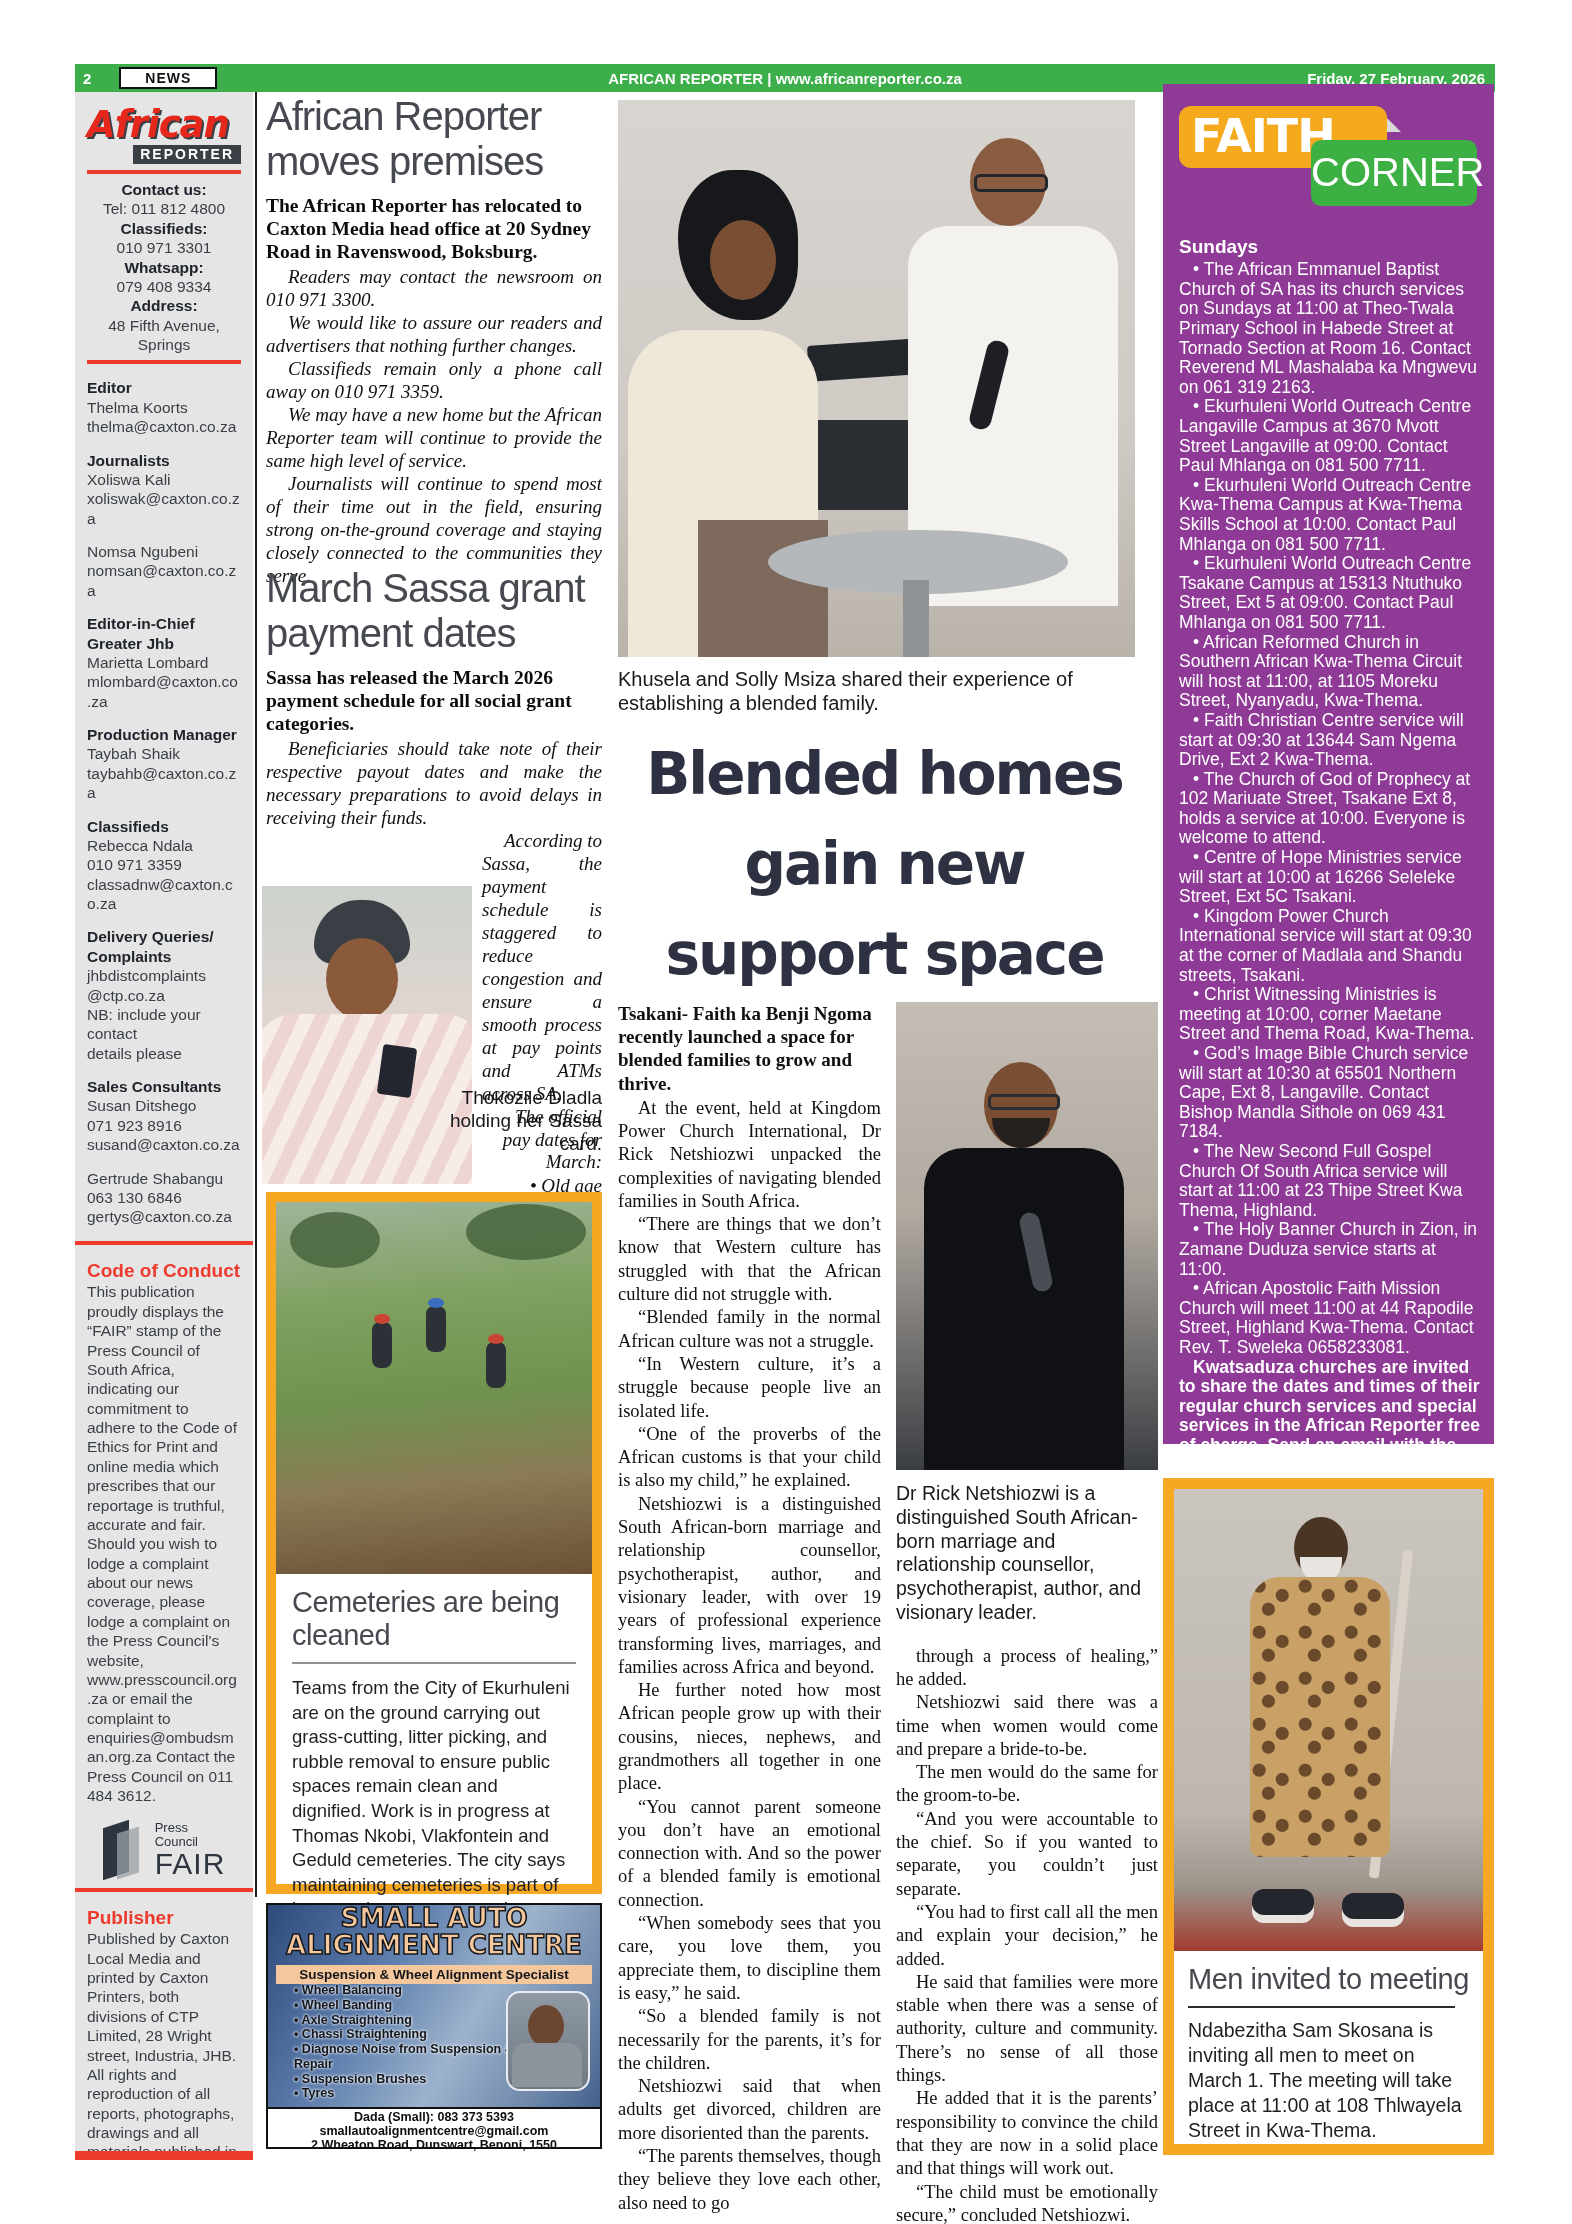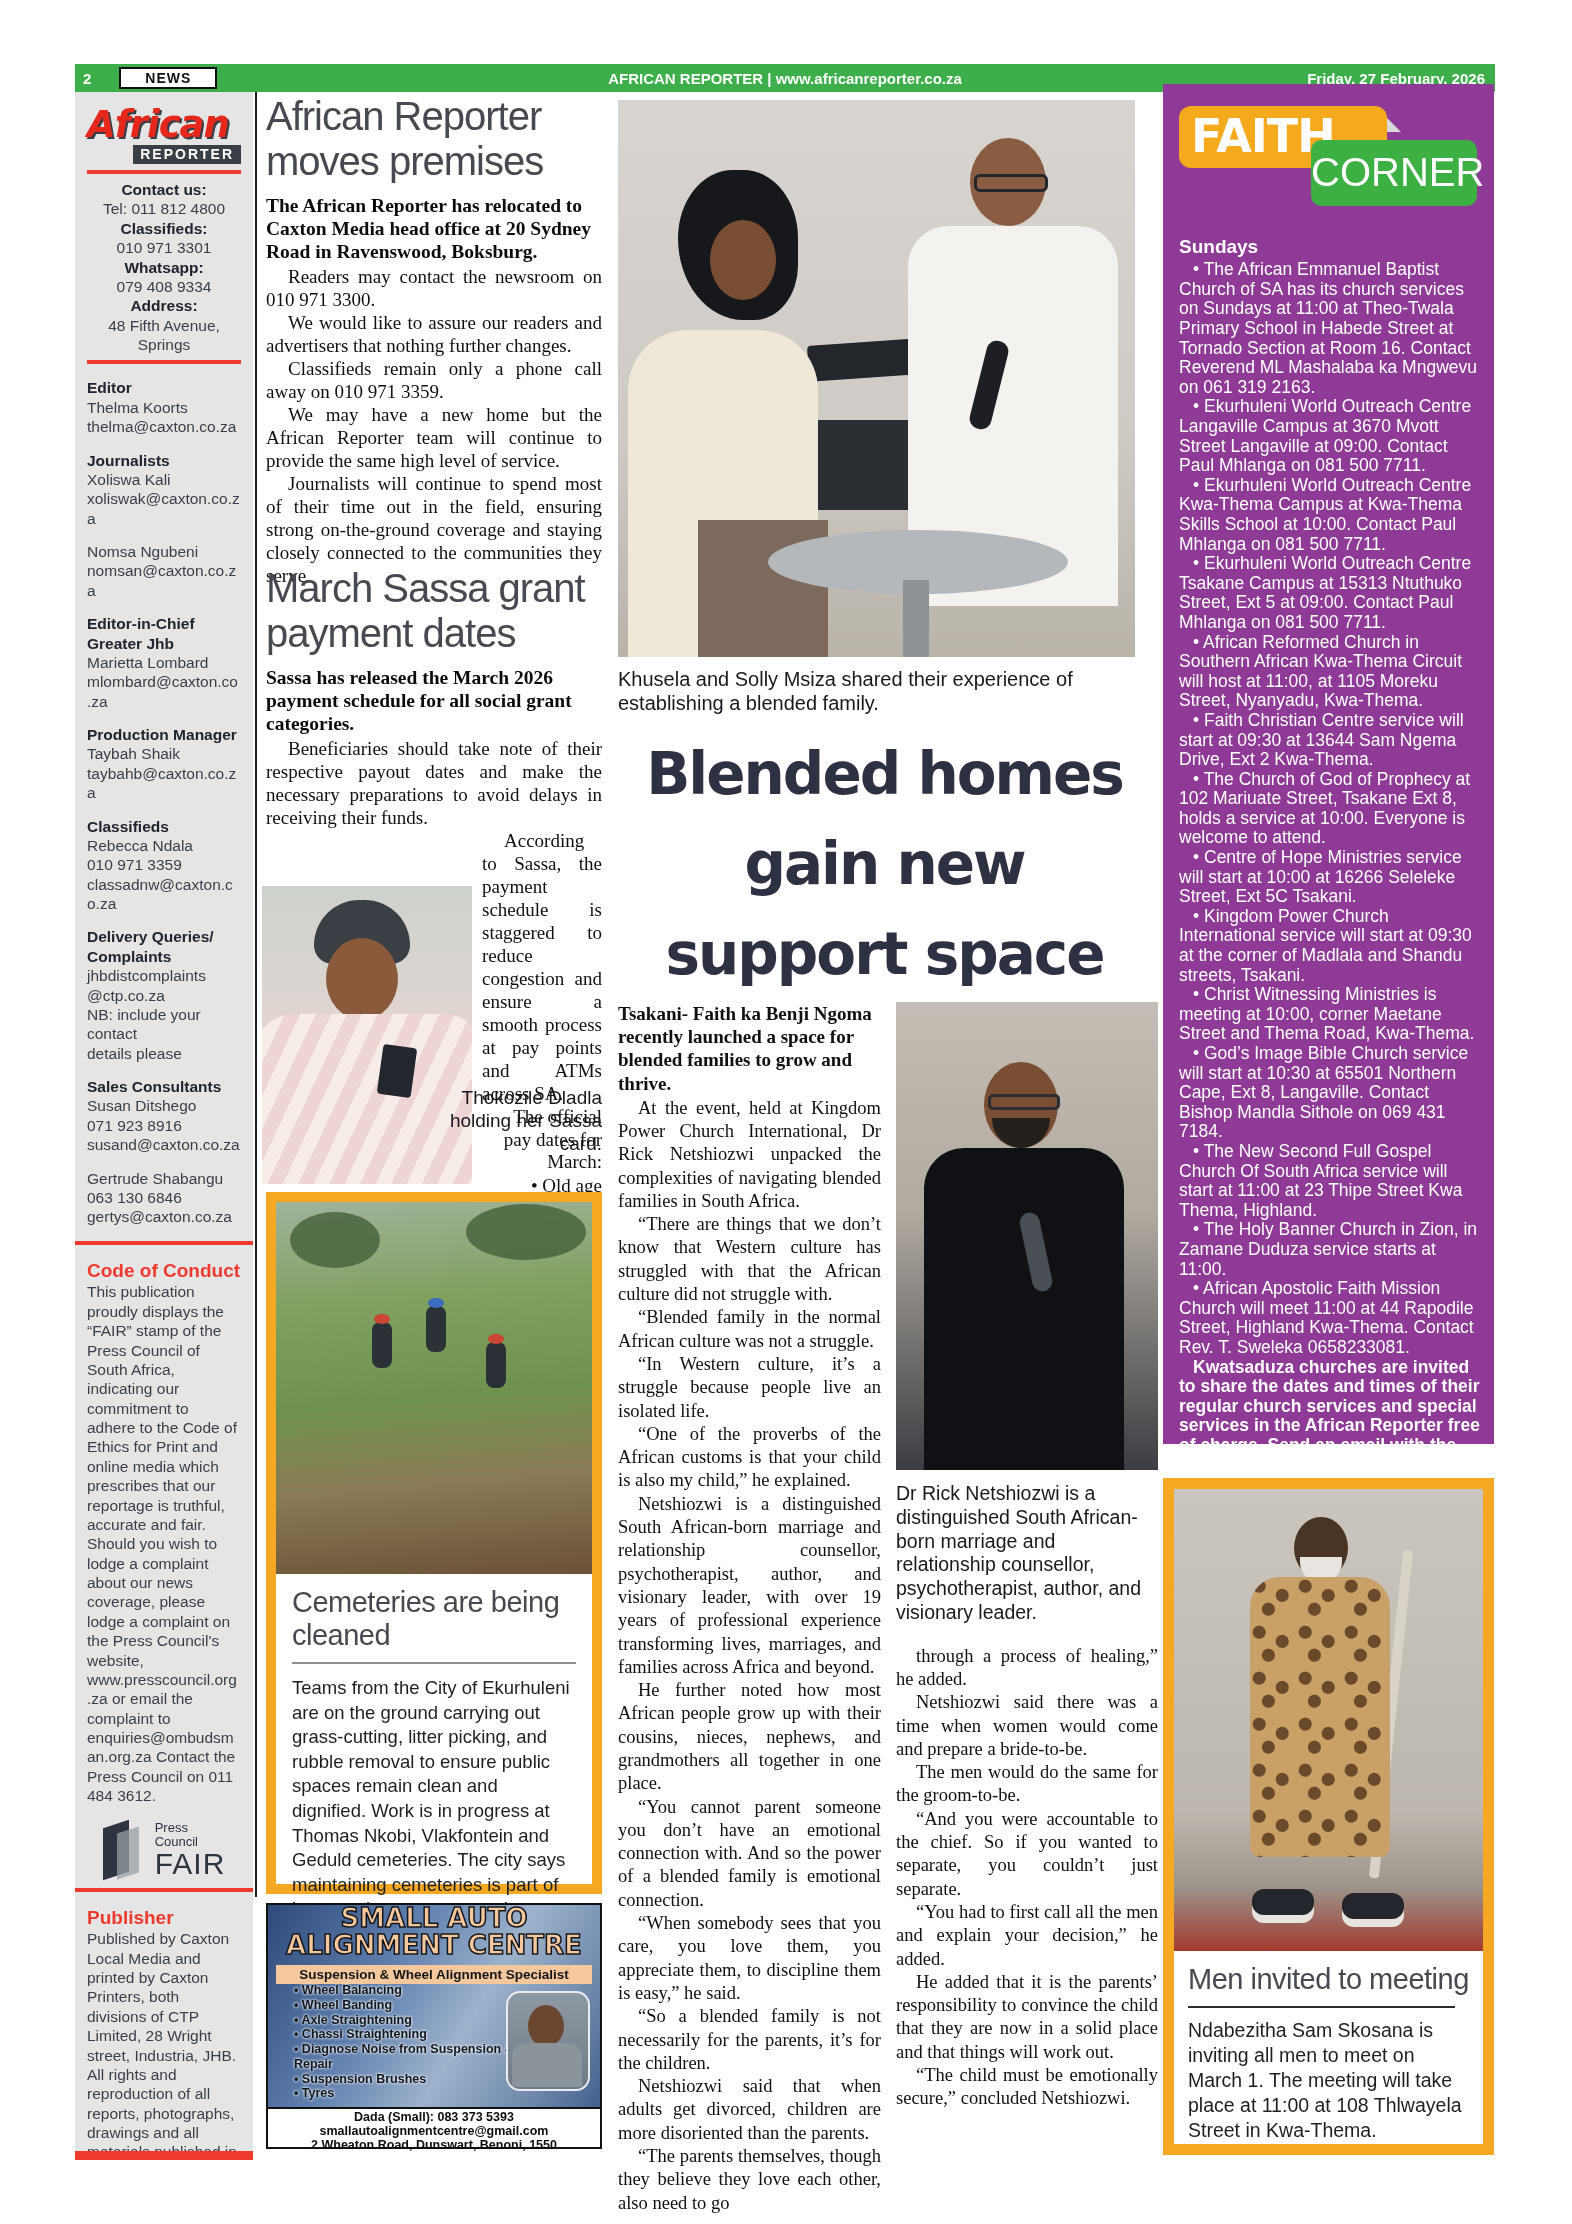--- a/index.html
+++ b/index.html
@@ -40,21 +40,21 @@
   .fair-d2{position:absolute;left:14px;top:10px;width:22px;height:46px;background:#9aa0a6;opacity:.75;transform:skewY(-18deg);}
   .fair-text{line-height:1.05;color:#2e3440;}
   .fair-text .small{font-size:13px;}
   .fair-big{font-size:30px;letter-spacing:1px;color:#2e3440;}
   .sb-foot{position:absolute;left:0;bottom:0;width:100%;height:9px;background:#ee3a2c;}
 
   
   .col1{left:266px;top:0;width:336px;height:2224px;}
   .h-light{font-family:"Liberation Sans",sans-serif;font-weight:300;color:#46494f;
            font-size:40px;line-height:1.12;letter-spacing:-1px;}
-  .serif{font-family:"Liberation Serif",serif;font-size:19px;line-height:1.21;text-align:justify;color:#101010;}
+  .serif{font-family:"Liberation Serif",serif;font-size:19px;line-height:1.21;text-align:justify;color:#101010;font-style:italic;}
   .serif p{margin:0;text-indent:22px;}
   .lead{font-family:"Liberation Serif",serif;font-weight:bold;font-size:19.5px;line-height:1.2;
         text-align:left;color:#0c0c0c;margin:10px 0 2px 0;}
   .art1{top:94px;left:0;width:336px;}
   .art2{top:566px;left:0;width:336px;}
   .thoko{float:left;width:210px;height:298px;margin:56px 10px 0 -4px;position:relative;
          background:linear-gradient(180deg,#cdd2cc 0%,#d9d4cf 30%,#e6d6d2 55%,#e9cfcb 100%);overflow:hidden;}
   .tk-beanie{position:absolute;left:52px;top:14px;width:96px;height:64px;background:#3a3f45;border-radius:48px 48px 20px 20px;}
   .tk-face{position:absolute;left:64px;top:52px;width:72px;height:82px;background:#8a5a3b;border-radius:50%;}
   .tk-body{position:absolute;left:-8px;top:128px;width:230px;height:180px;border-radius:40px 40px 0 0;
@@ -398,20 +398,21 @@
       <div class="rk-body"></div>
       <div class="rk-mic"></div>
     </div>
     <div class="rick-cap">Dr Rick Netshiozwi is a distinguished South African-born marriage and relationship counsellor, psychotherapist, author, and visionary leader.</div>
     <div class="bodycol">
       <p>through a process of healing,” he added.</p>
       <p>Netshiozwi said there was a time when women would come and prepare a bride-to-be.</p>
       <p>The men would do the same for the groom-to-be.</p>
       <p>“And you were accountable to the chief. So if you wanted to separate, you couldn’t just separate.</p>
       <p>“You had to first call all the men and explain your decision,” he added.</p>
+      <p>He said that families were more stable when there was a sense of authority, culture and community. There’s no sense of all those things.</p>
       <p>He added that it is the parents’ responsibility to convince the child that they are now in a solid place and that things will work out.</p>
       <p>“The child must be emotionally secure,” concluded Netshiozwi.</p>
     </div>
   </div>
 
   <div class="abs faith">
     <div class="faith-logo">
       <div class="fl-notch"></div>
       <div class="fl-orange">FAITH</div>
       <div class="fl-green">CORNER</div>

